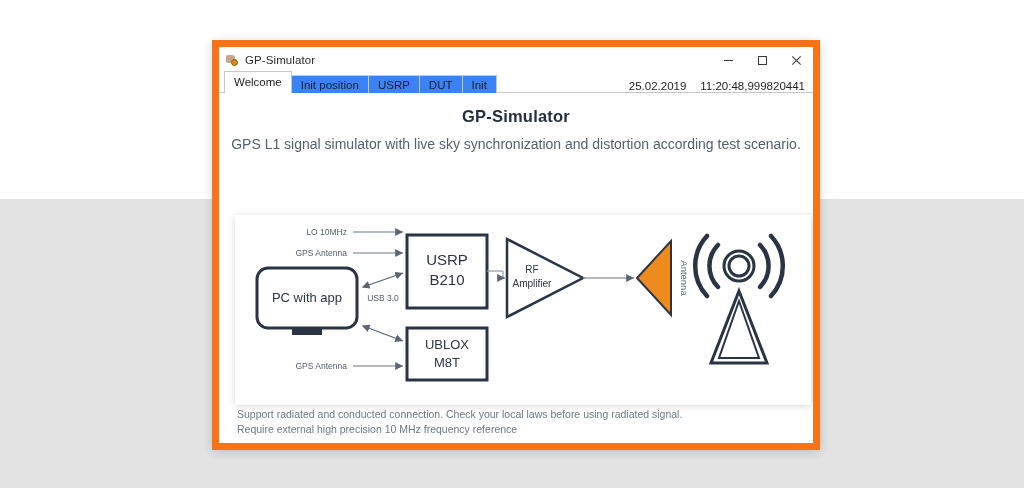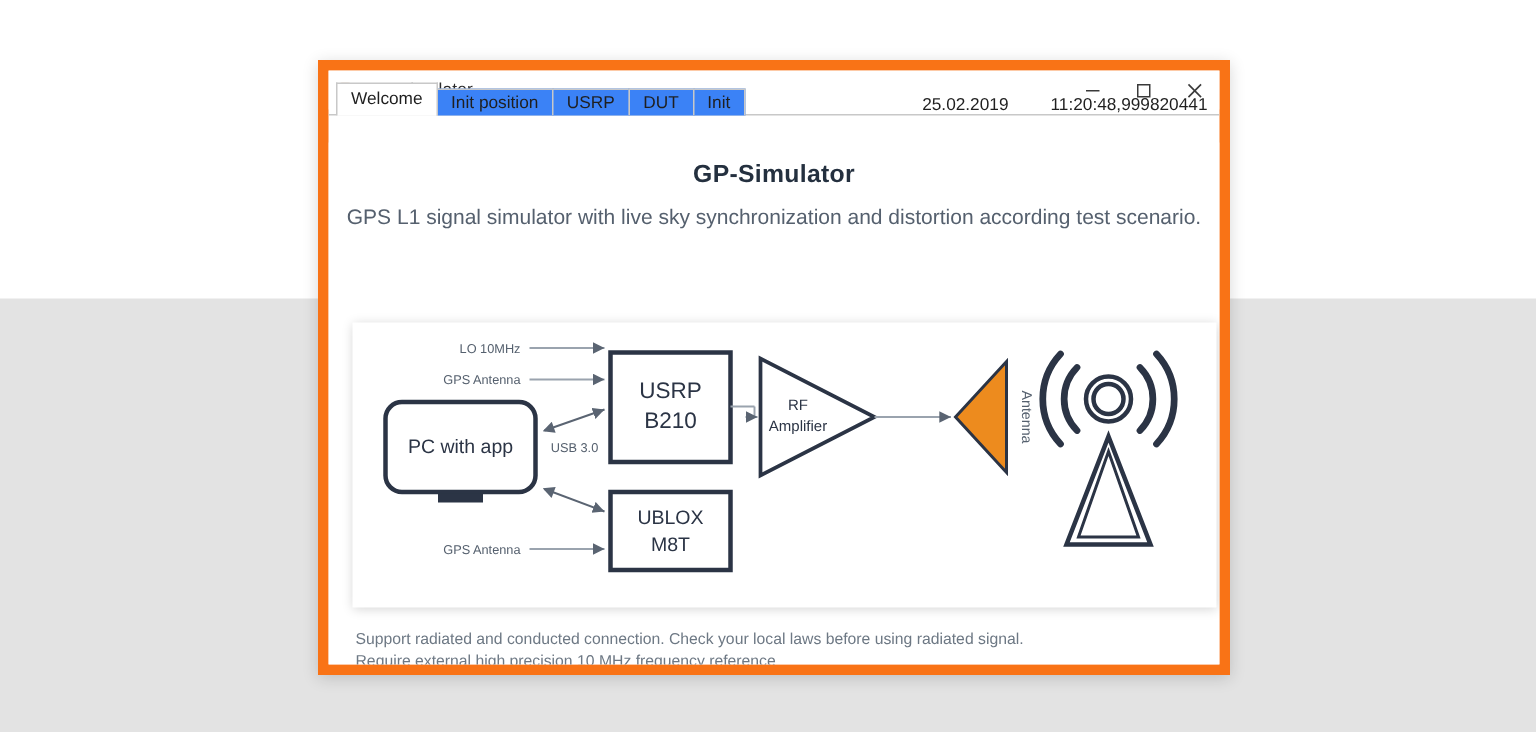--- a/index.html
+++ b/index.html
@@ -95,21 +95,21 @@
     align-items: center;
     justify-content: center;
     color: #3a3a3a;
   }
   .win-btn svg { display: block; }
 
   
   .tabstrip {
     position: absolute;
     left: 0;
-    top: 8px;
+    top: 24px;
     width: 100%;
     height: 22px;
     box-sizing: border-box;
     padding-left: 37px;
   }
   .tabstrip-line {
     position: absolute;
     left: 0;
     bottom: 0;
     width: 100%;
@@ -150,21 +150,21 @@
     position: absolute;
     left: 0; right: 0; bottom: -1px;
     height: 1px;
     background: #ffffff;
   }
   .clock {
     position: absolute;
     right: 8px;
     bottom: 1px;
     display: flex;
-    gap: 28px;
+    gap: 14px;
     font-size: 11.5px;
     color: #1f1f1f;
     white-space: nowrap;
   }
 
   
   .content {
     position: absolute;
     left: 0;
     top: 48px;
@@ -197,21 +197,21 @@
     height: 190px;
     background: #ffffff;
     box-shadow: 0 1px 7px rgba(0,0,0,0.17);
   }
   .diagram svg { display: block; }
 
   
   .footer-note {
     position: absolute;
     left: 18px;
-    top: 324px;
+    top: 312px;
     font-size: 10.5px;
     color: #6d7884;
     line-height: 15px;
   }
 </style>
 </head>
 <body>
 
 <div id="page-bg-top"></div>
 <div id="page-bg-bottom"></div>

